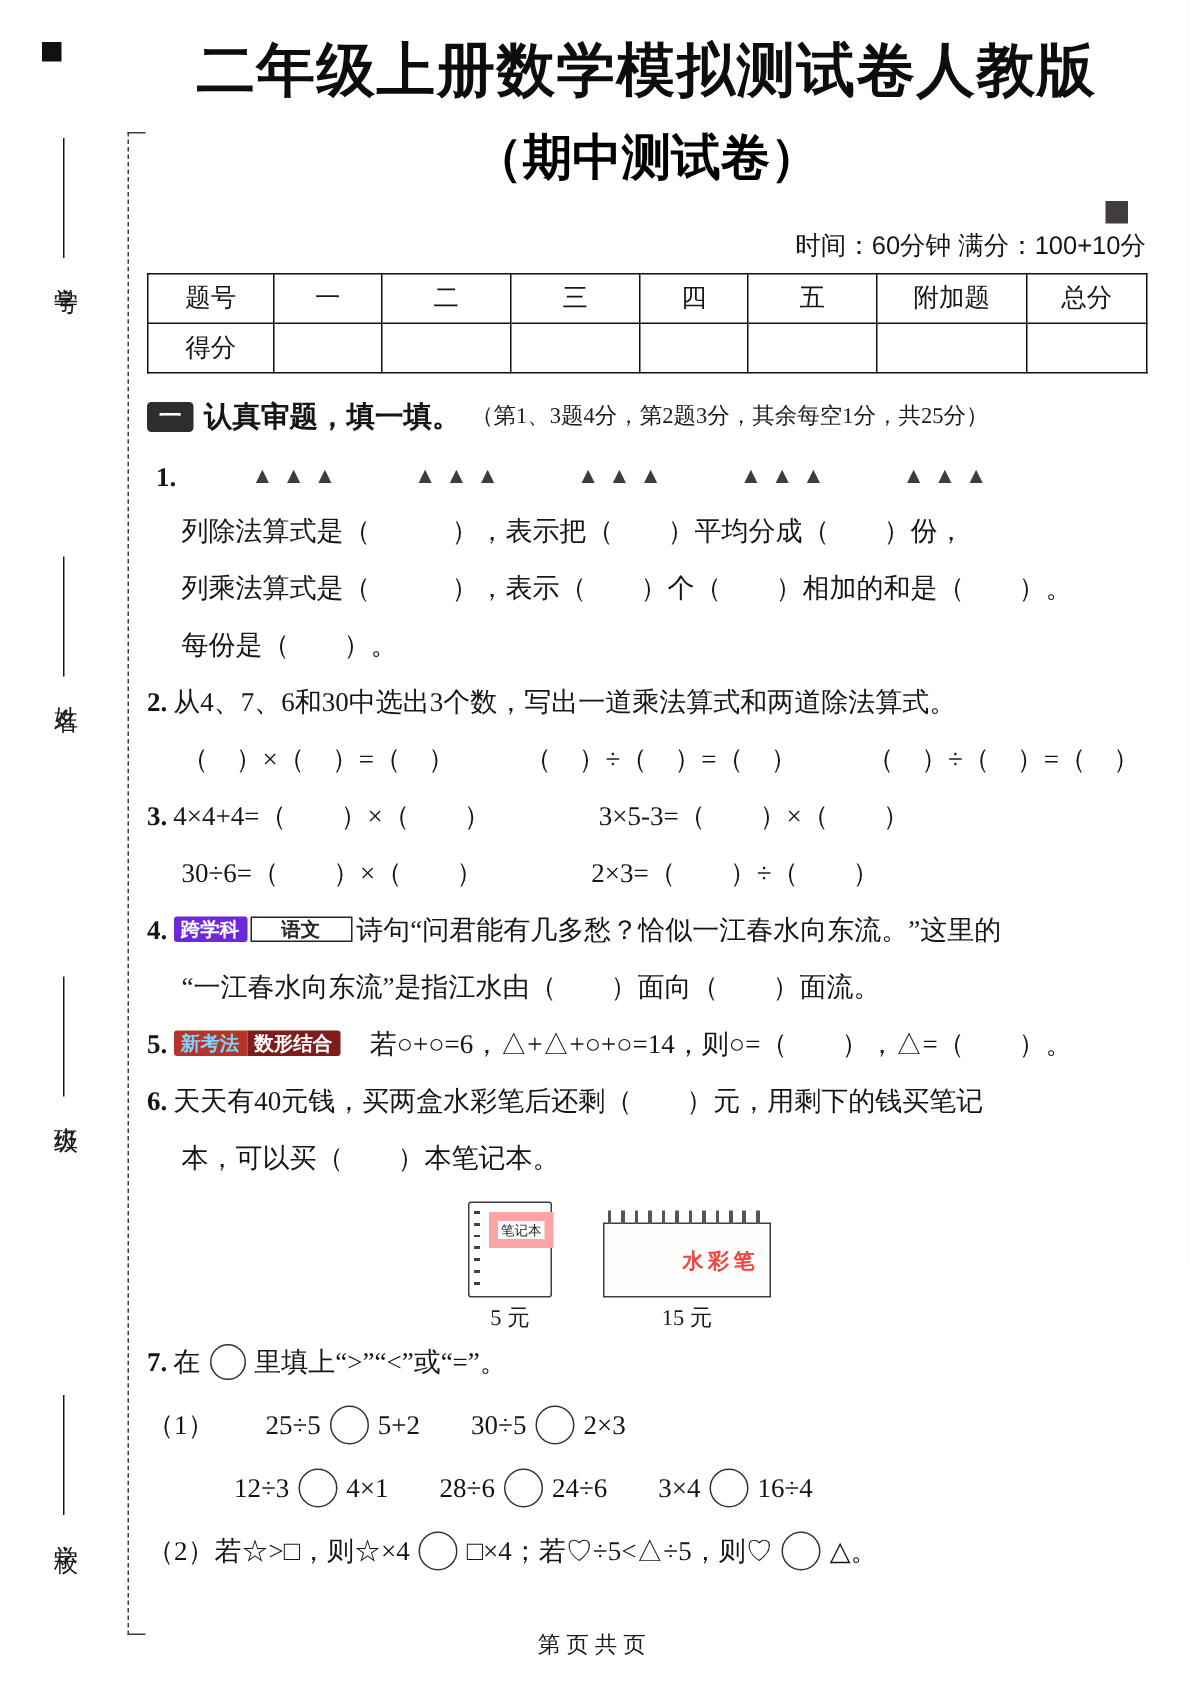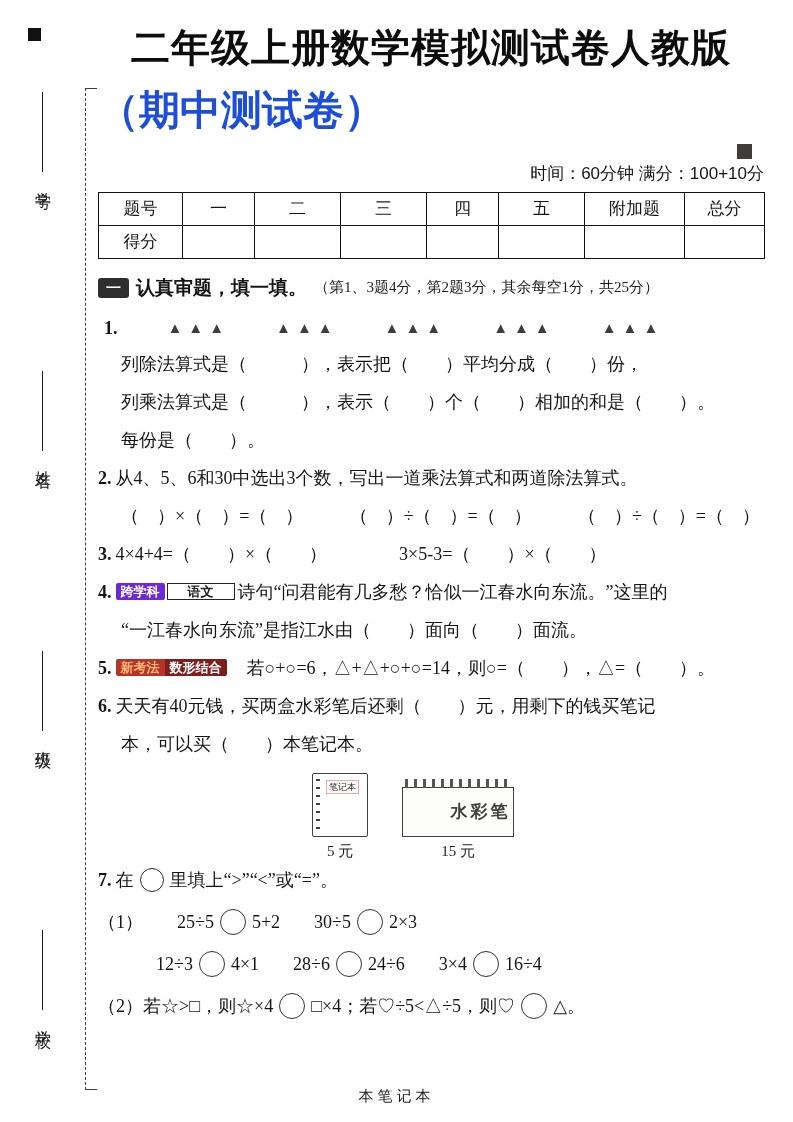--- a/index.html
+++ b/index.html
@@ -39,22 +39,22 @@
     font-family:"Liberation Sans", sans-serif;
   }
   
   .main { position:absolute; left:98px; top:26px; width:666px; }
   .page-title {
     text-align:center; font-size:39px; font-weight:bold; letter-spacing:1px;
     font-family:"Liberation Sans", sans-serif; color:#0d0d0d; line-height:1.15;
     white-space:nowrap;
   }
   .page-subtitle {
-    text-align:left; font-size:41px; font-weight:bold; margin-top:12px;
-    font-family:"Liberation Sans", sans-serif; color:#1d4ed8; white-space:nowrap;
+    text-align:center; font-size:33px; font-weight:bold; margin-top:12px;
+    font-family:"Liberation Sans", sans-serif; color:#000000; white-space:nowrap;
   }
   .info-row {
     margin-top:24px; text-align:right; font-size:17px; position:relative;
     font-family:"Liberation Sans", sans-serif; color:#151515; height:24px;
   }
   .info-sq {
     position:absolute; right:12px; top:-18px; width:15px; height:15px; background:#433c3c;
   }
   
   table.score { width:100%; border-collapse:collapse; margin-top:6px; table-layout:fixed; }
@@ -82,53 +82,53 @@
   
   .badge-dark {
     background:#6d28d9; color:#fff; font-size:13px; padding:1px 5px; border-radius:2px;
     font-family:"Liberation Sans", sans-serif; vertical-align:2px; font-weight:bold;
   }
   .badge-outline {
     border:1.2px solid #242424; color:#242424; font-size:13px; padding:0 20px;
     font-family:"Liberation Sans", sans-serif; vertical-align:2px; margin-left:2px; margin-right:3px; font-weight:bold;
   }
   .badge-red {
-    background:#b5342a; color:#fdba74; font-size:13px; padding:1px 5px; border-radius:2px 0 0 2px;
+    background:#b5342a; color:#7dd3fc; font-size:13px; padding:1px 5px; border-radius:2px 0 0 2px;
     font-family:"Liberation Sans", sans-serif; vertical-align:2px; font-weight:bold;
   }
   .badge-green {
     background:#7f1d1d; color:#fff; font-size:13px; padding:1px 5px; border-radius:0 2px 2px 0;
     font-family:"Liberation Sans", sans-serif; vertical-align:2px; margin-right:20px; font-weight:bold;
   }
   
   .q6-figs { display:flex; gap:34px; padding-left:214px; align-items:flex-end; margin:10px 0 2px 0; }
   .fig { display:flex; flex-direction:column; align-items:center; gap:6px; }
   .notebook {
     width:56px; height:64px; border:1.6px solid #3f3f3f; border-radius:2px;
     position:relative; background:#fff;
   }
   .notebook::before {
     content:""; position:absolute; left:3px; top:5px; bottom:5px; width:4px;
     background:repeating-linear-gradient(to bottom,#3f3f3f 0 2px, transparent 2px 8px);
   }
   .nb-label {
     position:absolute; top:6px; left:13px; font-size:9px; line-height:12px;
-    border:1px solid #fca5a5; padding:0 2px; color:#222; white-space:nowrap;
+    border:6px solid #fca5a5; padding:0 2px; color:#222; white-space:nowrap;
     font-family:"Liberation Sans", sans-serif;
   }
   .paintbox {
     width:112px; height:50px; border:1.6px solid #3f3f3f; background:#fdfdfb;
     display:flex; align-items:center; justify-content:center; position:relative; margin-top:10px;
   }
   .paintbox::before {
     content:""; position:absolute; top:-9px; left:2px; right:2px; height:9px;
     background:repeating-linear-gradient(to right,#555 0 2.5px, transparent 2.5px 9px);
   }
   .pb-label {
-    font-size:17px; font-weight:bold; color:#404040; letter-spacing:3px;
+    font-size:14px; font-weight:bold; color:#ef4444; letter-spacing:3px;
     font-family:"Liberation Sans", sans-serif;
     margin-left:45px;
   }
   .price { font-size:15px; color:#1a1a1a; line-height:16px; }
   
   .circle {
     display:inline-block; width:26px; height:26px; border:1.4px solid #333;
     border-radius:50%; vertical-align:-7px; margin:0 6px; background:#fff;
   }
   .circle.small { width:24px; height:24px; vertical-align:-6px; }
@@ -226,31 +226,35 @@
         <span class="tri-group">▲▲▲</span>
         <span class="tri-group">▲▲▲</span>
         <span class="tri-group">▲▲▲</span>
         <span class="tri-group">▲▲▲</span>
       </div>
       <div class="q-line indent">列除法算式是（　　　），表示把（　　）平均分成（　　）份，</div>
       <div class="q-line indent">列乘法算式是（　　　），表示（　　）个（　　）相加的和是（　　）。</div>
       <div class="q-line indent">每份是（　　）。</div>
 
       <div class="q-line">
-        <span class="qnum">2.</span><span>从4、5、6和30中选出3个数，写出一道乘法算式和两道除法算式。</span>
+        <span class="qnum">2.</span><span>从4、7、6和30中选出3个数，写出一道乘法算式和两道除法算式。</span>
       </div>
       <div class="q-line indent eq-row">
         <span>（　）×（　）=（　）</span>
         <span>（　）÷（　）=（　）</span>
         <span>（　）÷（　）=（　）</span>
       </div>
 
       <div class="q-line pair-row">
         <span><span class="qnum">3.</span><span>4×4+4=（　　）×（　　）</span></span>
         <span>3×5-3=（　　）×（　　）</span>
+      </div>
+      <div class="q-line indent pair-row">
+        <span>30÷6=（　　）×（　　）</span>
+        <span>2×3=（　　）÷（　　）</span>
       </div>
 
       <div class="q-line">
         <span class="qnum">4.</span><span class="badge-dark">跨学科</span><span class="badge-outline">语文</span><span>诗句“问君能有几多愁？恰似一江春水向东流。”这里的</span>
       </div>
       <div class="q-line indent">“一江春水向东流”是指江水由（　　）面向（　　）面流。</div>
 
       <div class="q-line">
         <span class="qnum">5.</span><span class="badge-red">新考法</span><span class="badge-green">数形结合</span><span>若○+○=6，△+△+○+○=14，则○=（　　），△=（　　）。</span>
       </div>
@@ -291,15 +295,15 @@
         <span><span>3×4</span><span class="circle"></span><span>16÷4</span></span>
       </div>
 
       <div class="q-line" style="margin-top:4px;">
         <span class="qnum2">（2）</span><span>若☆&gt;□，则☆×4</span><span class="circle"></span><span>□×4；若♡÷5&lt;△÷5，则♡</span><span class="circle"></span><span>△。</span>
       </div>
 
     </div>
   </div>
 
-  <div class="footer">本笔记本</div>
+  <div class="footer">第页共页</div>
 
 </div>
 
 </body></html>

